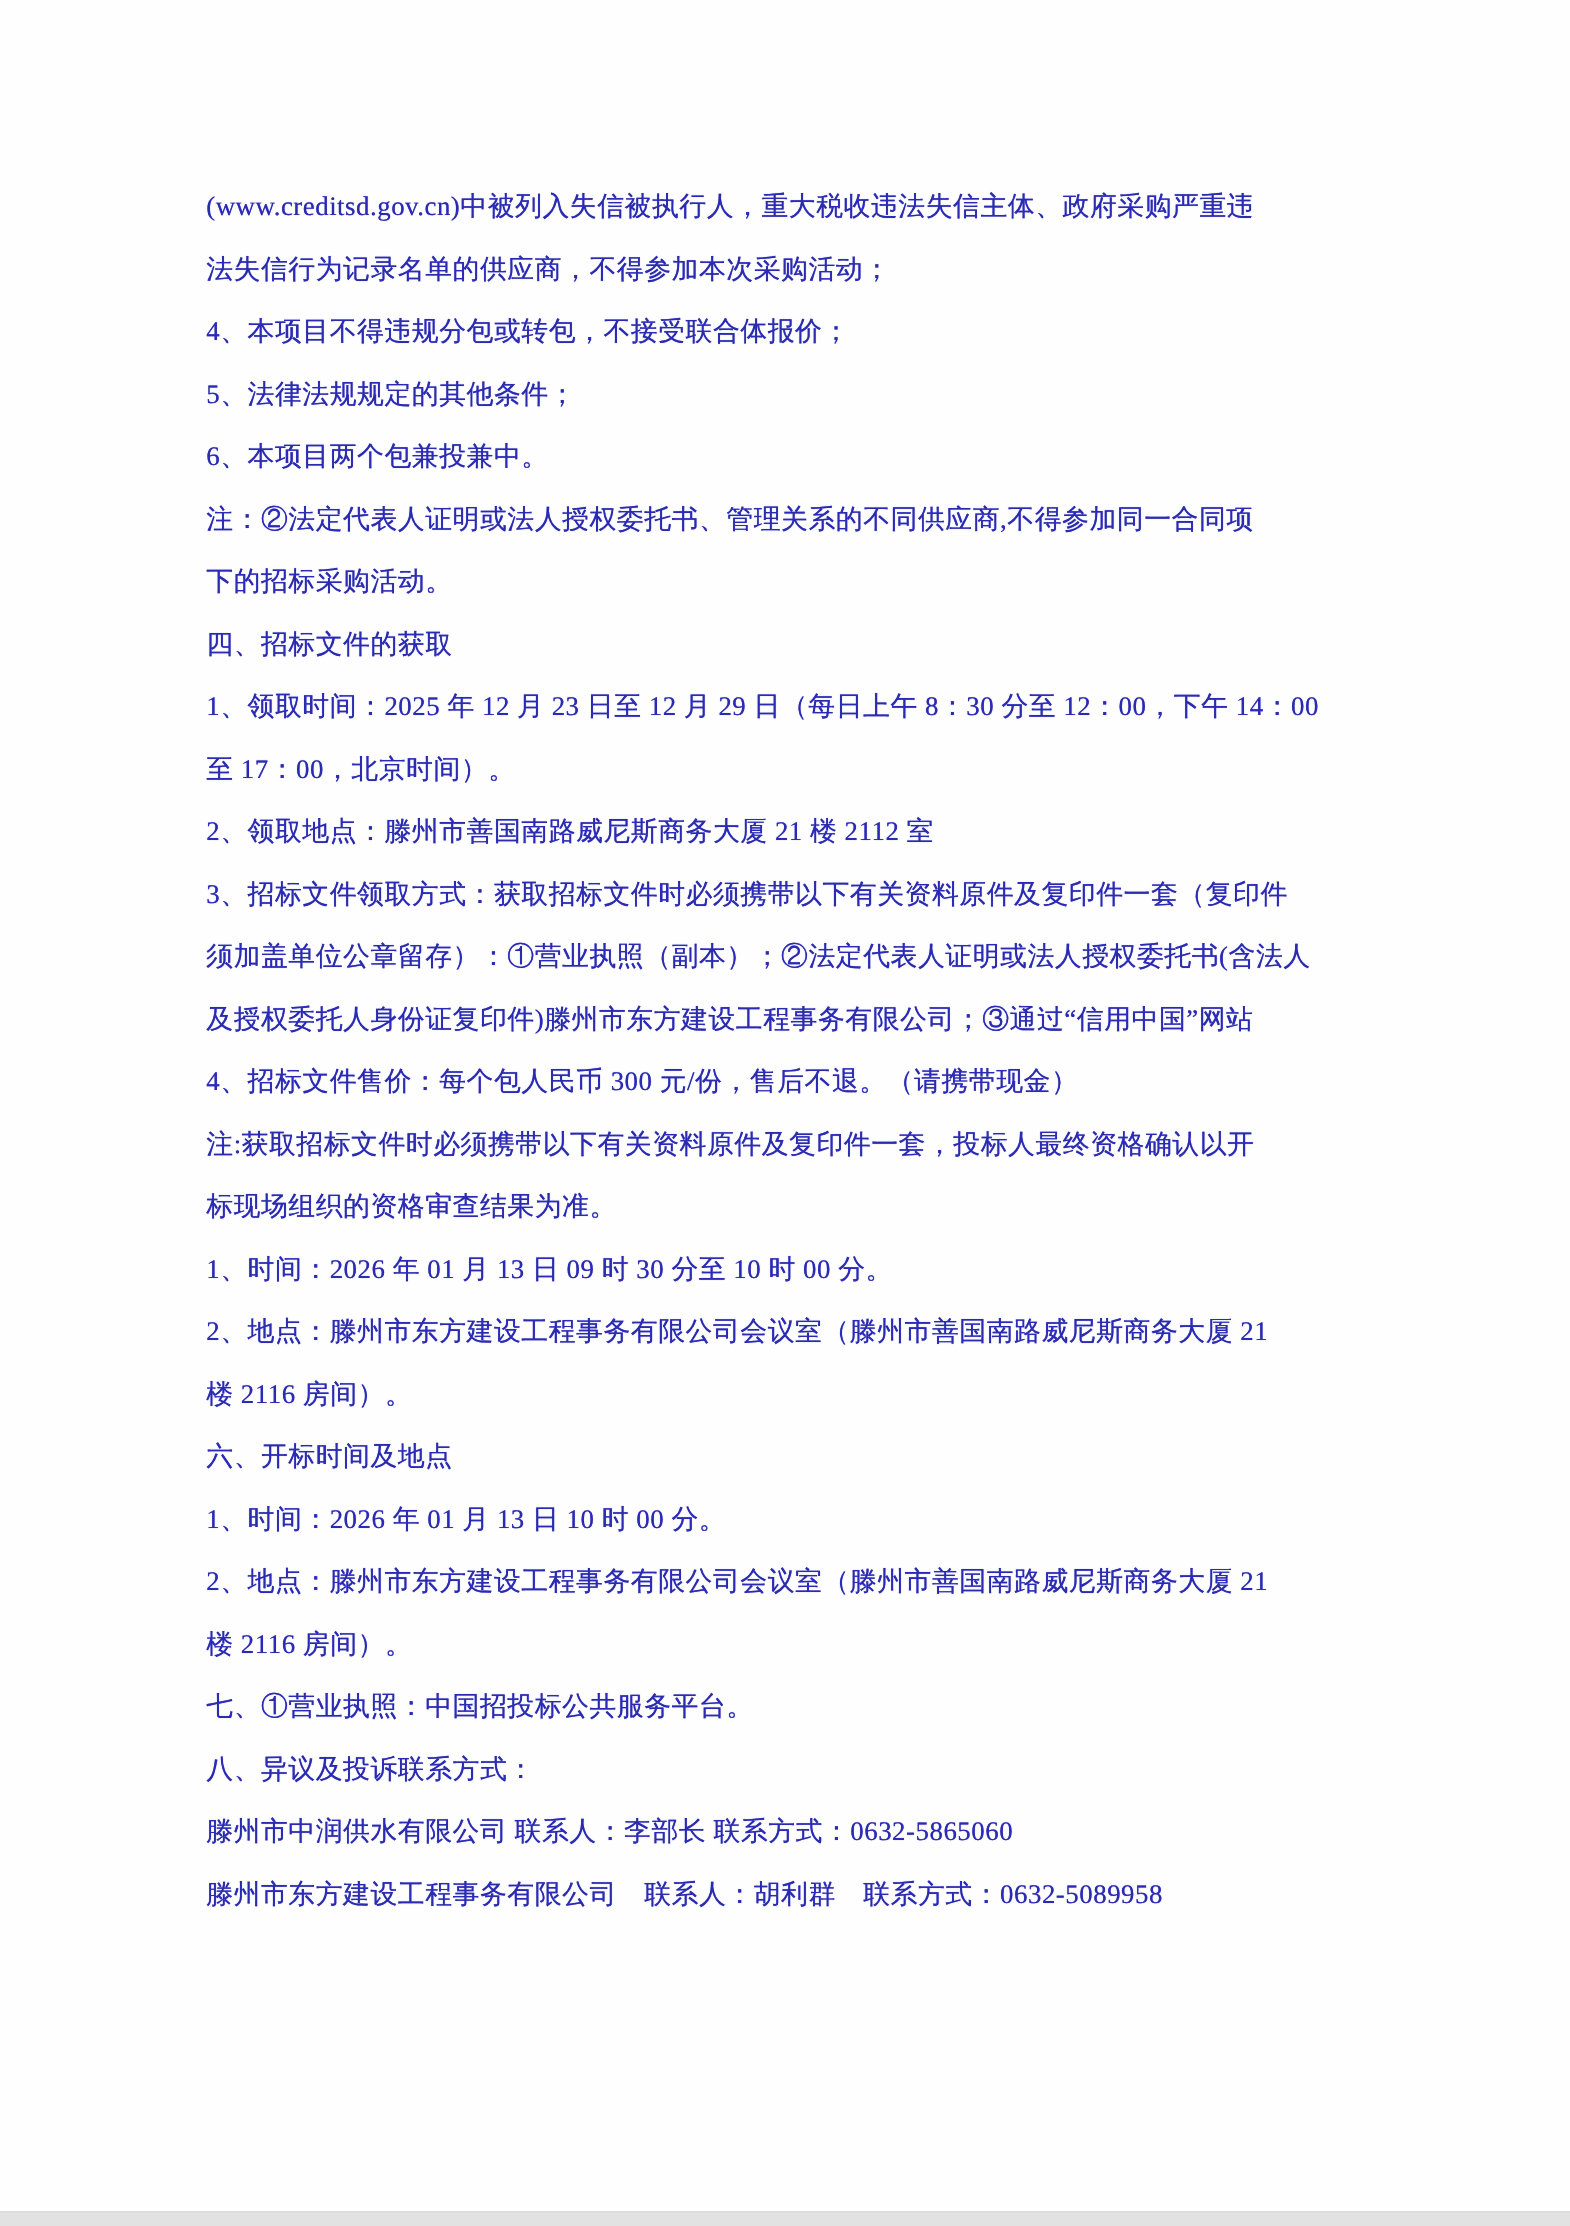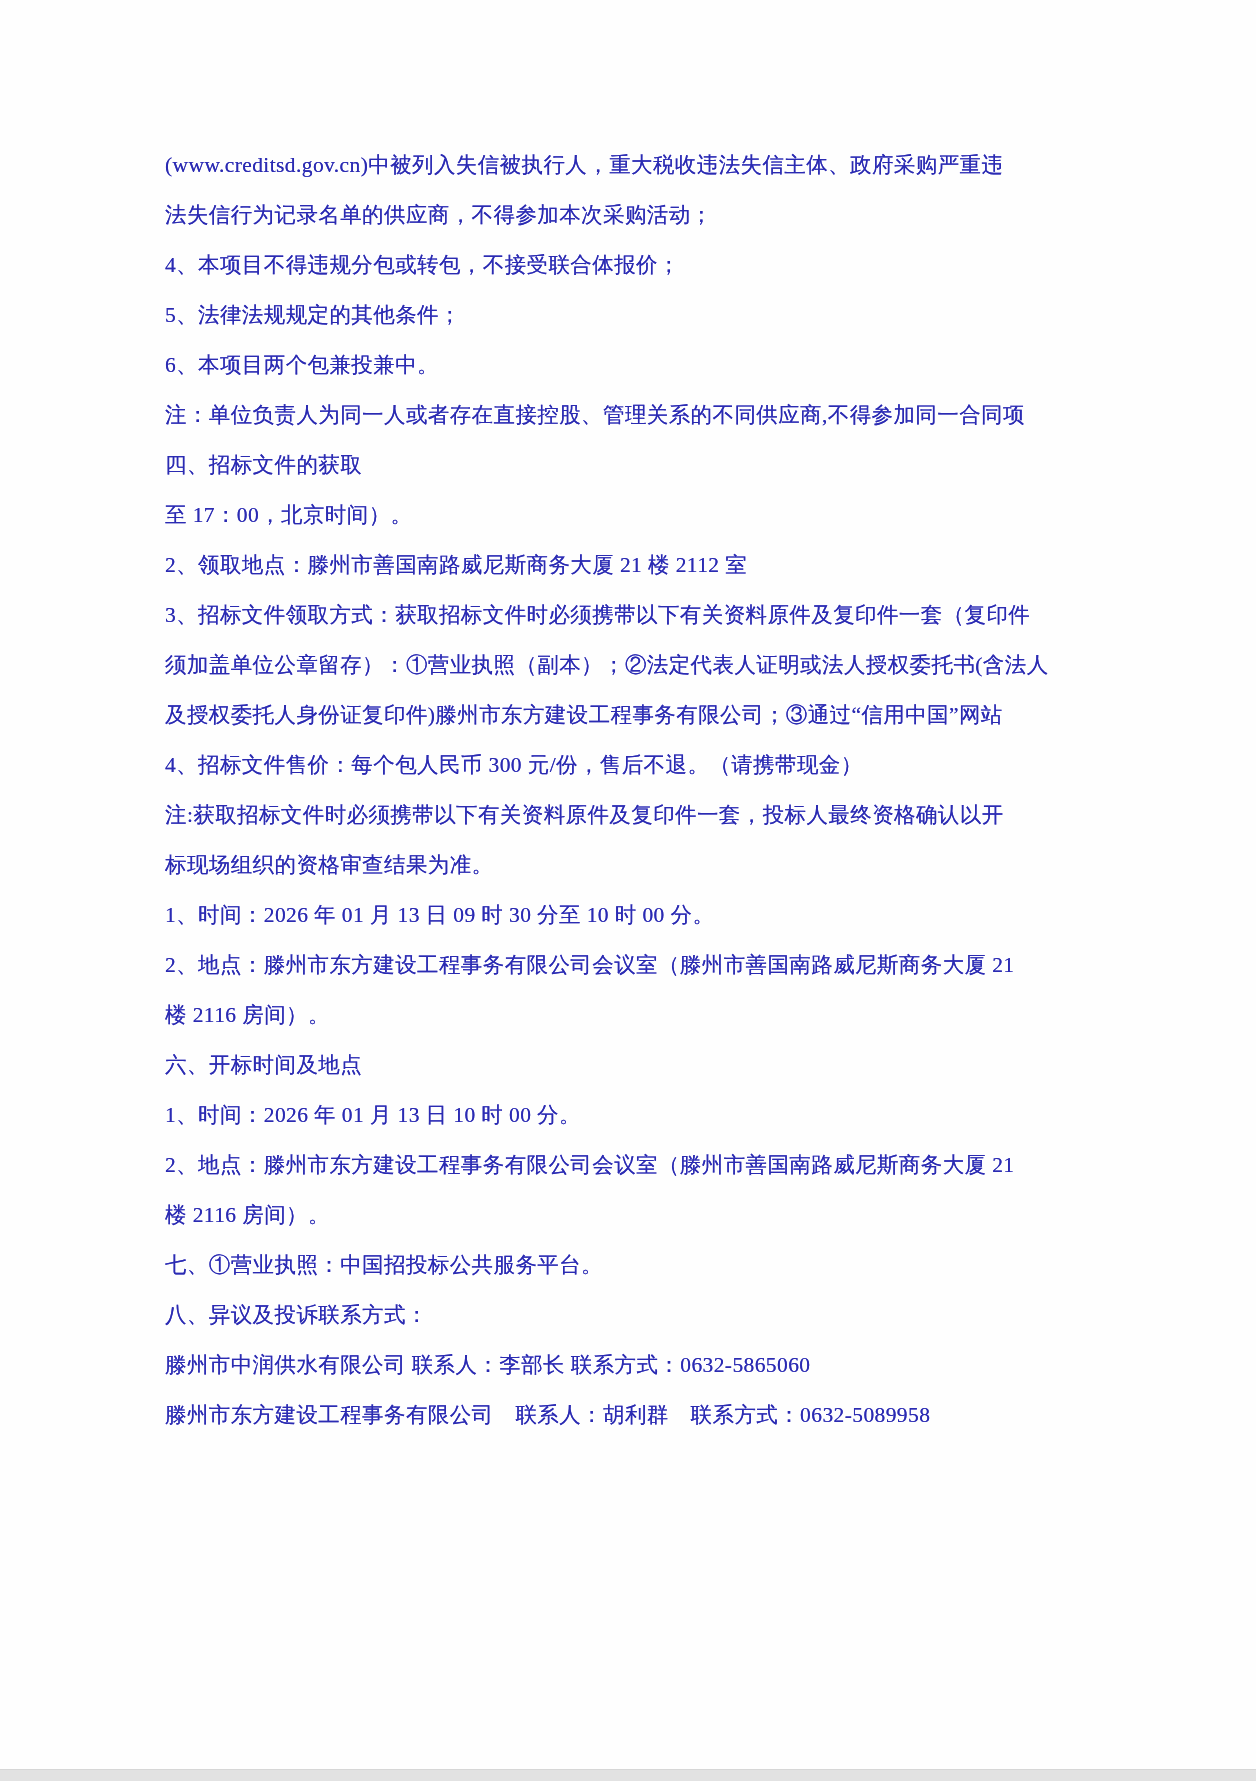--- a/index.html
+++ b/index.html
@@ -52,22 +52,24 @@
 </head>
 <body>
 
 <div class="doc-page">
   <div class="doc-body">
       <p class="line">(www.creditsd.gov.cn)中被列入失信被执行人，重大税收违法失信主体、政府采购严重违</p>
       <p class="line">法失信行为记录名单的供应商，不得参加本次采购活动；</p>
       <p class="line">4、本项目不得违规分包或转包，不接受联合体报价；</p>
       <p class="line">5、法律法规规定的其他条件；</p>
       <p class="line">6、本项目两个包兼投兼中。</p>
-      <p class="line">注：单位负责人为同一人或者存在直接控股、管理关系的不同供应商,不得参加同一合同项</p>
+      <p class="line">注：②法定代表人证明或法人授权委托书、管理关系的不同供应商,不得参加同一合同项</p>
+      <p class="line">下的招标采购活动。</p>
       <p class="line">四、招标文件的获取</p>
+      <p class="line">1、领取时间：2025 年 12 月 23 日至 12 月 29 日（每日上午 8：30 分至 12：00，下午 14：00</p>
       <p class="line">至 17：00，北京时间）。</p>
       <p class="line">2、领取地点：滕州市善国南路威尼斯商务大厦 21 楼 2112 室</p>
       <p class="line">3、招标文件领取方式：获取招标文件时必须携带以下有关资料原件及复印件一套（复印件</p>
       <p class="line">须加盖单位公章留存）：①营业执照（副本）；②法定代表人证明或法人授权委托书(含法人</p>
       <p class="line">及授权委托人身份证复印件)滕州市东方建设工程事务有限公司；③通过“信用中国”网站</p>
       <p class="line">4、招标文件售价：每个包人民币 300 元/份，售后不退。（请携带现金）</p>
       <p class="line">注:获取招标文件时必须携带以下有关资料原件及复印件一套，投标人最终资格确认以开</p>
       <p class="line">标现场组织的资格审查结果为准。</p>
       <p class="line">1、时间：2026 年 01 月 13 日 09 时 30 分至 10 时 00 分。</p>
       <p class="line">2、地点：滕州市东方建设工程事务有限公司会议室（滕州市善国南路威尼斯商务大厦 21</p>

